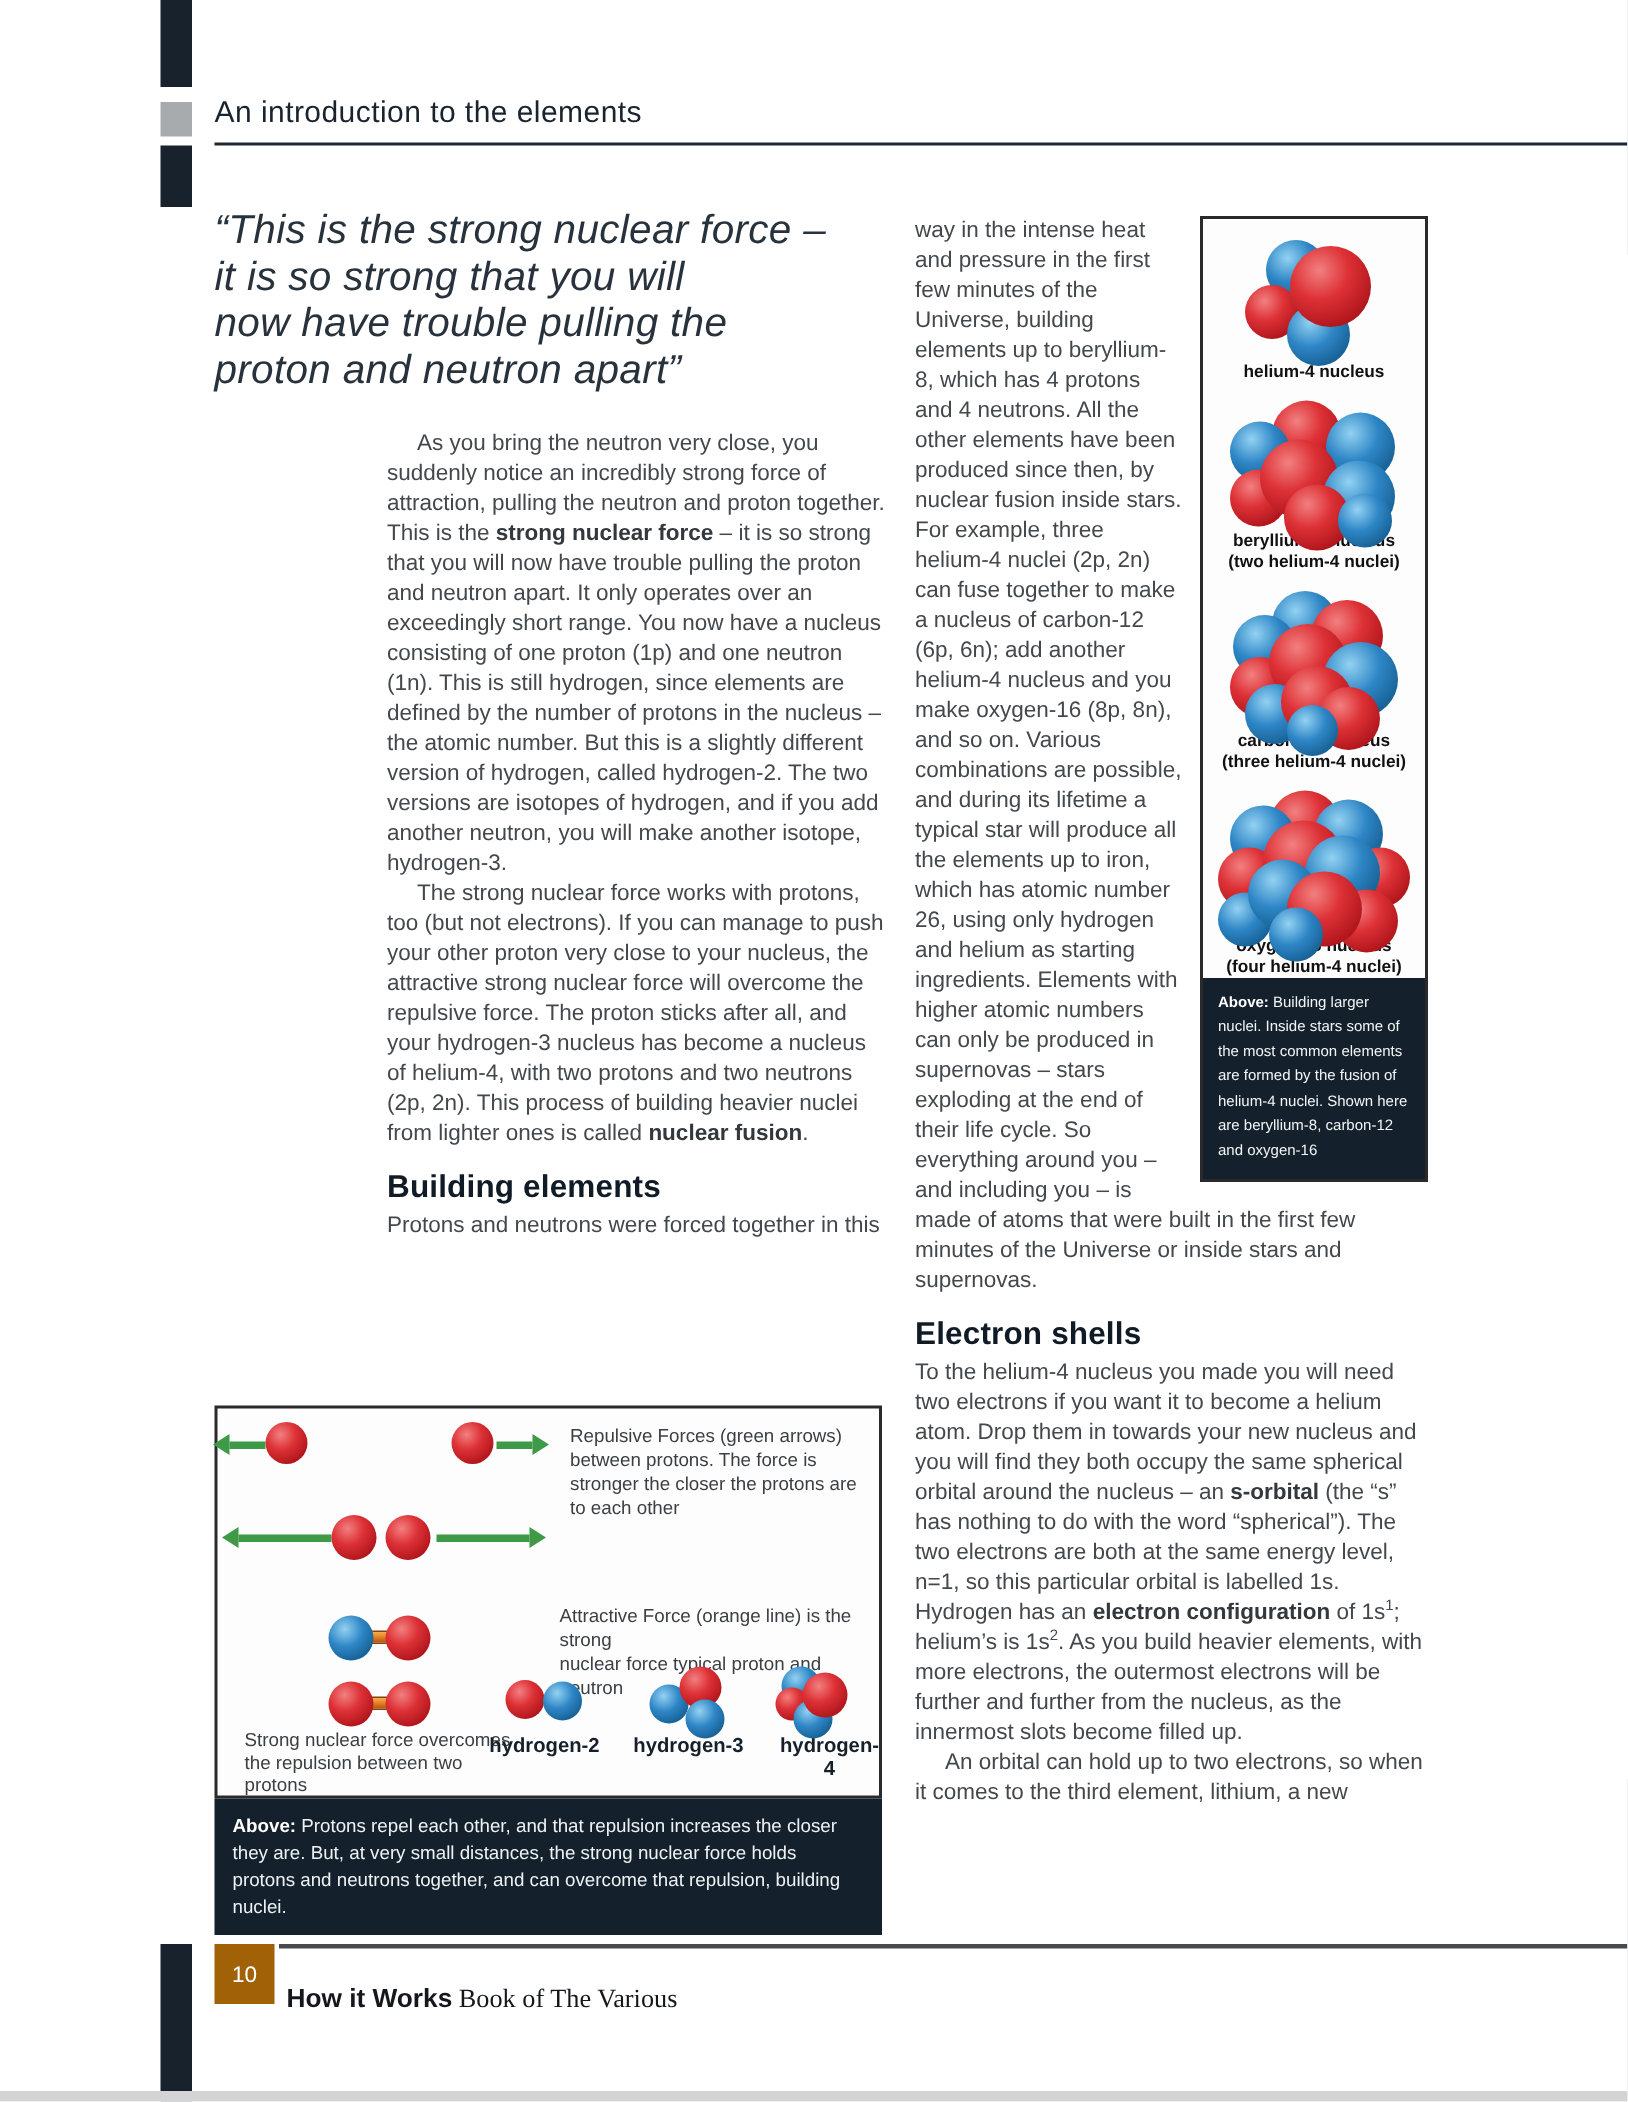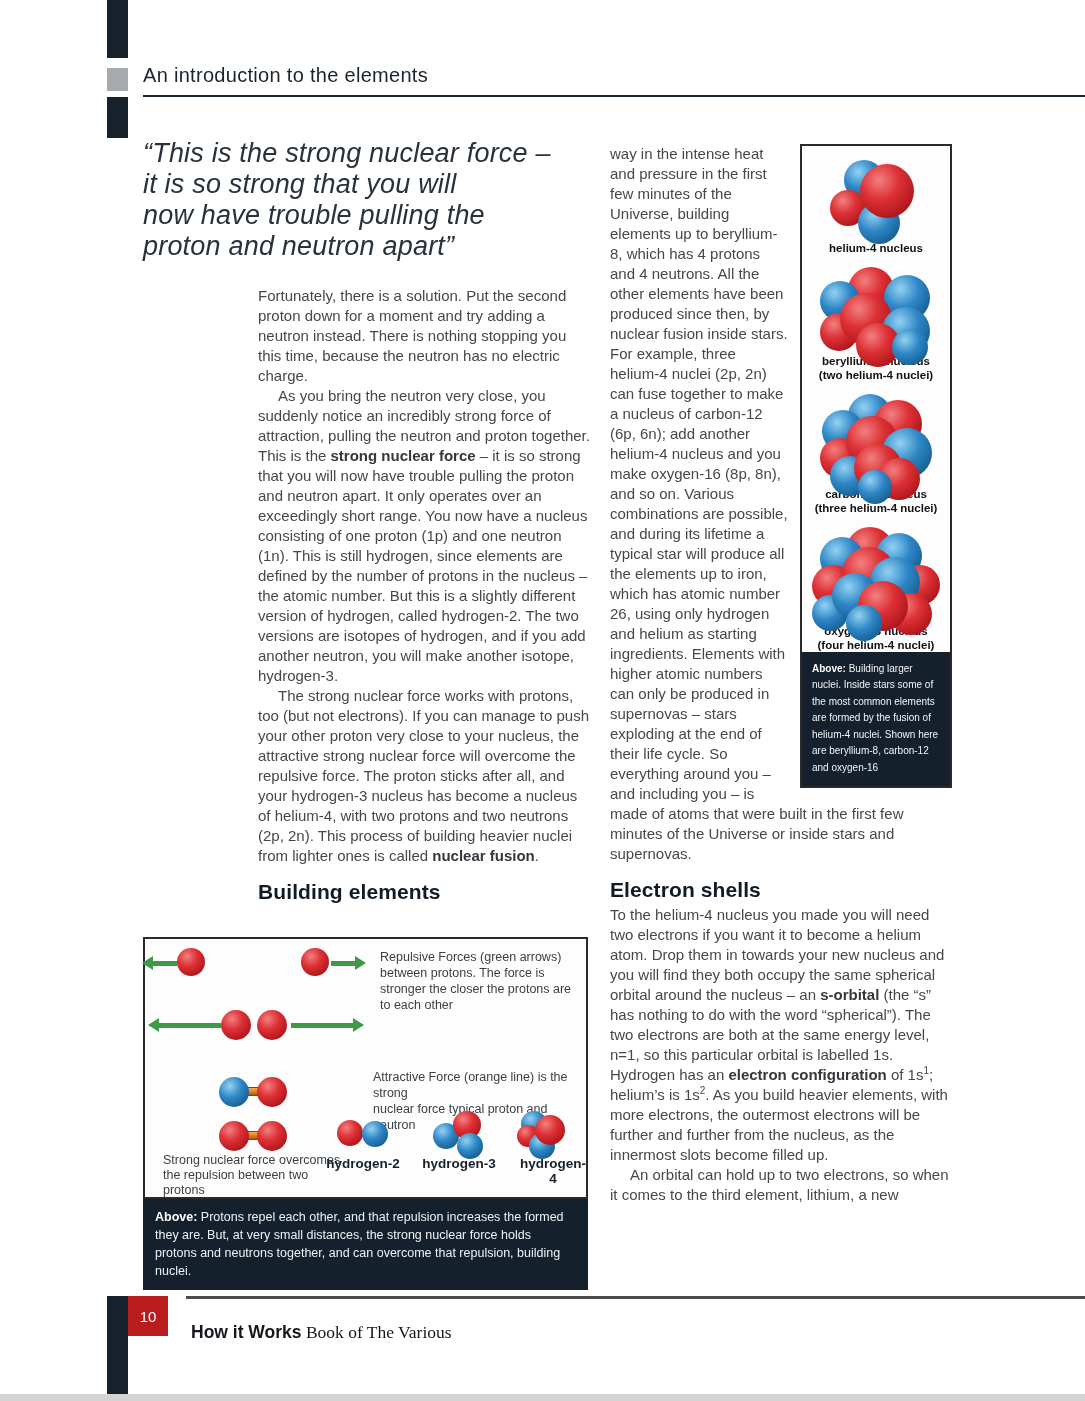--- a/index.html
+++ b/index.html
@@ -52,21 +52,21 @@
   .ga.r::after  { content:""; position:absolute; right:-11px; top:-5px; width:0; height:0;
                   border-top:7px solid transparent; border-bottom:7px solid transparent; border-left:11px solid #3e9a46; }
   .bond { position:absolute; height:9px; background:linear-gradient(180deg,#f5b04c 0%,#e07b22 55%,#b35510 100%);
           border:1px solid #8a3f0c; border-radius:2px; z-index:0; }
   .fcap { position:absolute; left:143px; top:1199px; width:445px; background:#14202b; color:#eef2f5;
           font-size:12.5px; line-height:18px; padding:9px 12px 10px 12px; }
   .fcap b { color:#ffffff; }
 
   
   .foot-rule { position:absolute; left:186px; top:1296px; width:899px; height:3px; background:#474b4e; }
-  .foot-num { position:absolute; left:128px; top:1296px; width:40px; height:40px; background:#b91c1c;
+  .foot-num { position:absolute; left:143px; top:1296px; width:40px; height:40px; background:#a16207;
               color:#ffffff; font-size:15px; display:flex; align-items:center; justify-content:center; }
   .foot-brand { position:absolute; left:191px; top:1322px; font-size:17.5px; color:#14181c; }
   .foot-brand .serif { font-family:"Liberation Serif", serif; font-weight:normal; }
   .bottom-strip { position:absolute; left:0; top:1394px; width:1085px; height:7px; background:#d4d4d4; }
 </style>
 </head>
 <body>
 
 <div id="page">
 
@@ -76,24 +76,24 @@
 
   <div class="hdr-title">An introduction to the elements</div>
   <div class="hdr-rule"></div>
 
   <div class="quote">“This is the strong nuclear force –
 it is so strong that you will
 now have trouble pulling the
 proton and neutron apart”</div>
 
   <div class="leftcol col">
-    <p>Fortunately, there is a solution. Put the second proton down for a moment and try adding a neutron instead. There is nothing stopping you this time, because the neutron has no electric charge.</p>
     <p class="ind"><span>As you bring the neutron very close, you suddenly notice an incredibly strong force of attraction, pulling the neutron and proton together. This is the </span><b>strong nuclear force</b><span> – it is so strong that you will now have trouble pulling the proton and neutron apart. It only operates over an exceedingly short range. You now have a nucleus consisting of one proton (1p) and one neutron (1n). This is still hydrogen, since elements are defined by the number of protons in the nucleus – the atomic number. But this is a slightly different version of hydrogen, called hydrogen-2. The two versions are isotopes of hydrogen, and if you add another neutron, you will make another isotope, hydrogen-3.</span></p>
     <p class="ind"><span>The strong nuclear force works with protons, too (but not electrons). If you can manage to push your other proton very close to your nucleus, the attractive strong nuclear force will overcome the repulsive force. The proton sticks after all, and your hydrogen-3 nucleus has become a nucleus of helium-4, with two protons and two neutrons (2p, 2n). This process of building heavier nuclei from lighter ones is called </span><b>nuclear fusion</b><span>.</span></p>
     <h2>Building elements</h2>
+    <p>Protons and neutrons were forced together in this</p>
   </div>
 
   <div class="rightcol col">
     <div class="nfig">
       <div class="ncluster" style="margin-top: 14px; width: 96px; height: 92px;">
           <div class="sph b" style="left: 16px; top: 0px; width: 40px; height: 40px;"></div>
           <div class="sph r" style="left: 2px; top: 30px; width: 36px; height: 36px;"></div>
           <div class="sph b" style="left: 30px; top: 42px; width: 42px; height: 42px;"></div>
           <div class="sph r" style="left: 32px; top: 4px; width: 54px; height: 54px;"></div>
         </div>
@@ -199,21 +199,21 @@
       </div>
     <div class="flabel" style="left:268px; top:217px; width:92px;">hydrogen-3</div>
     <div class="fcluster" style="left: 372px; top: 172px; width: 50px; height: 50px;">
         <div class="sph b" style="left: 4px; top: 0px; width: 26px; height: 26px;"></div>
         <div class="sph r" style="left: 0px; top: 14px; width: 22px; height: 22px;"></div>
         <div class="sph b" style="left: 12px; top: 22px; width: 26px; height: 26px;"></div>
         <div class="sph r" style="left: 18px; top: 4px; width: 30px; height: 30px;"></div>
       </div>
     <div class="flabel" style="left:350px; top:217px; width:92px;padding-left:24px;">hydrogen-4</div>
   </div>
-  <div class="fcap"><b>Above:</b><span> Protons repel each other, and that repulsion increases the formed they are. But, at very small distances, the strong nuclear force holds protons and neutrons together, and can overcome that repulsion, building nuclei.</span></div>
+  <div class="fcap"><b>Above:</b><span> Protons repel each other, and that repulsion increases the closer they are. But, at very small distances, the strong nuclear force holds protons and neutrons together, and can overcome that repulsion, building nuclei.</span></div>
 
   <div class="darkbar" style="left:107px; top:1296px; width:21px; height:105px;"></div>
   <div class="foot-rule"></div>
   <div class="foot-num">10</div>
   <div class="foot-brand"><b>How it Works</b><span class="serif"> Book of The Various</span></div>
   <div class="bottom-strip"></div>
 
 </div>
 
 </body></html>

